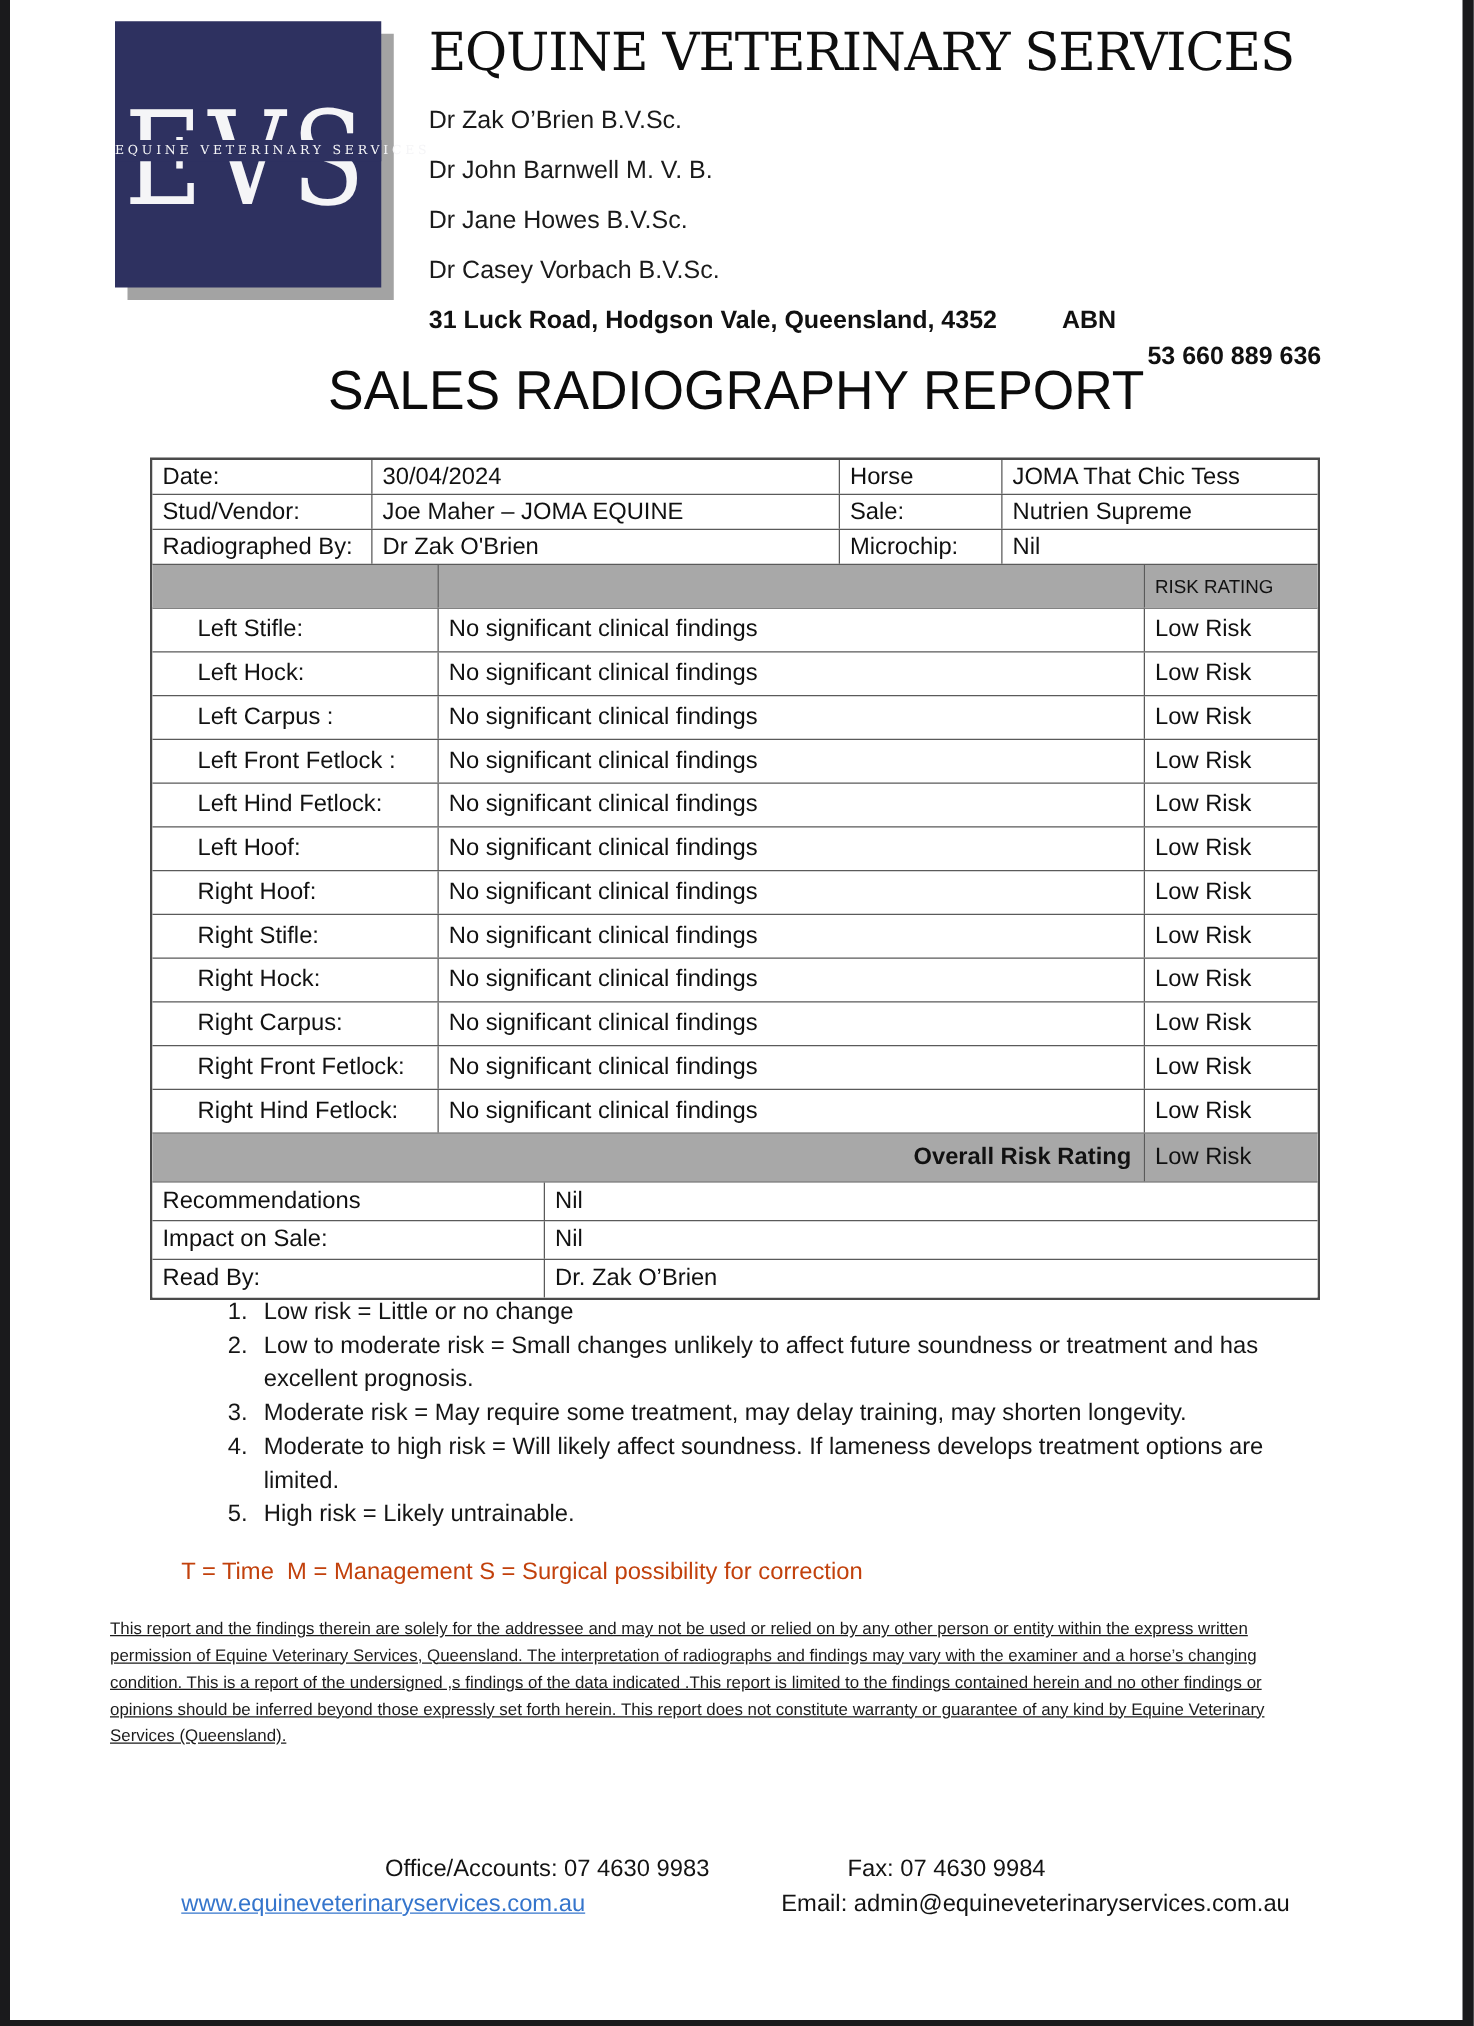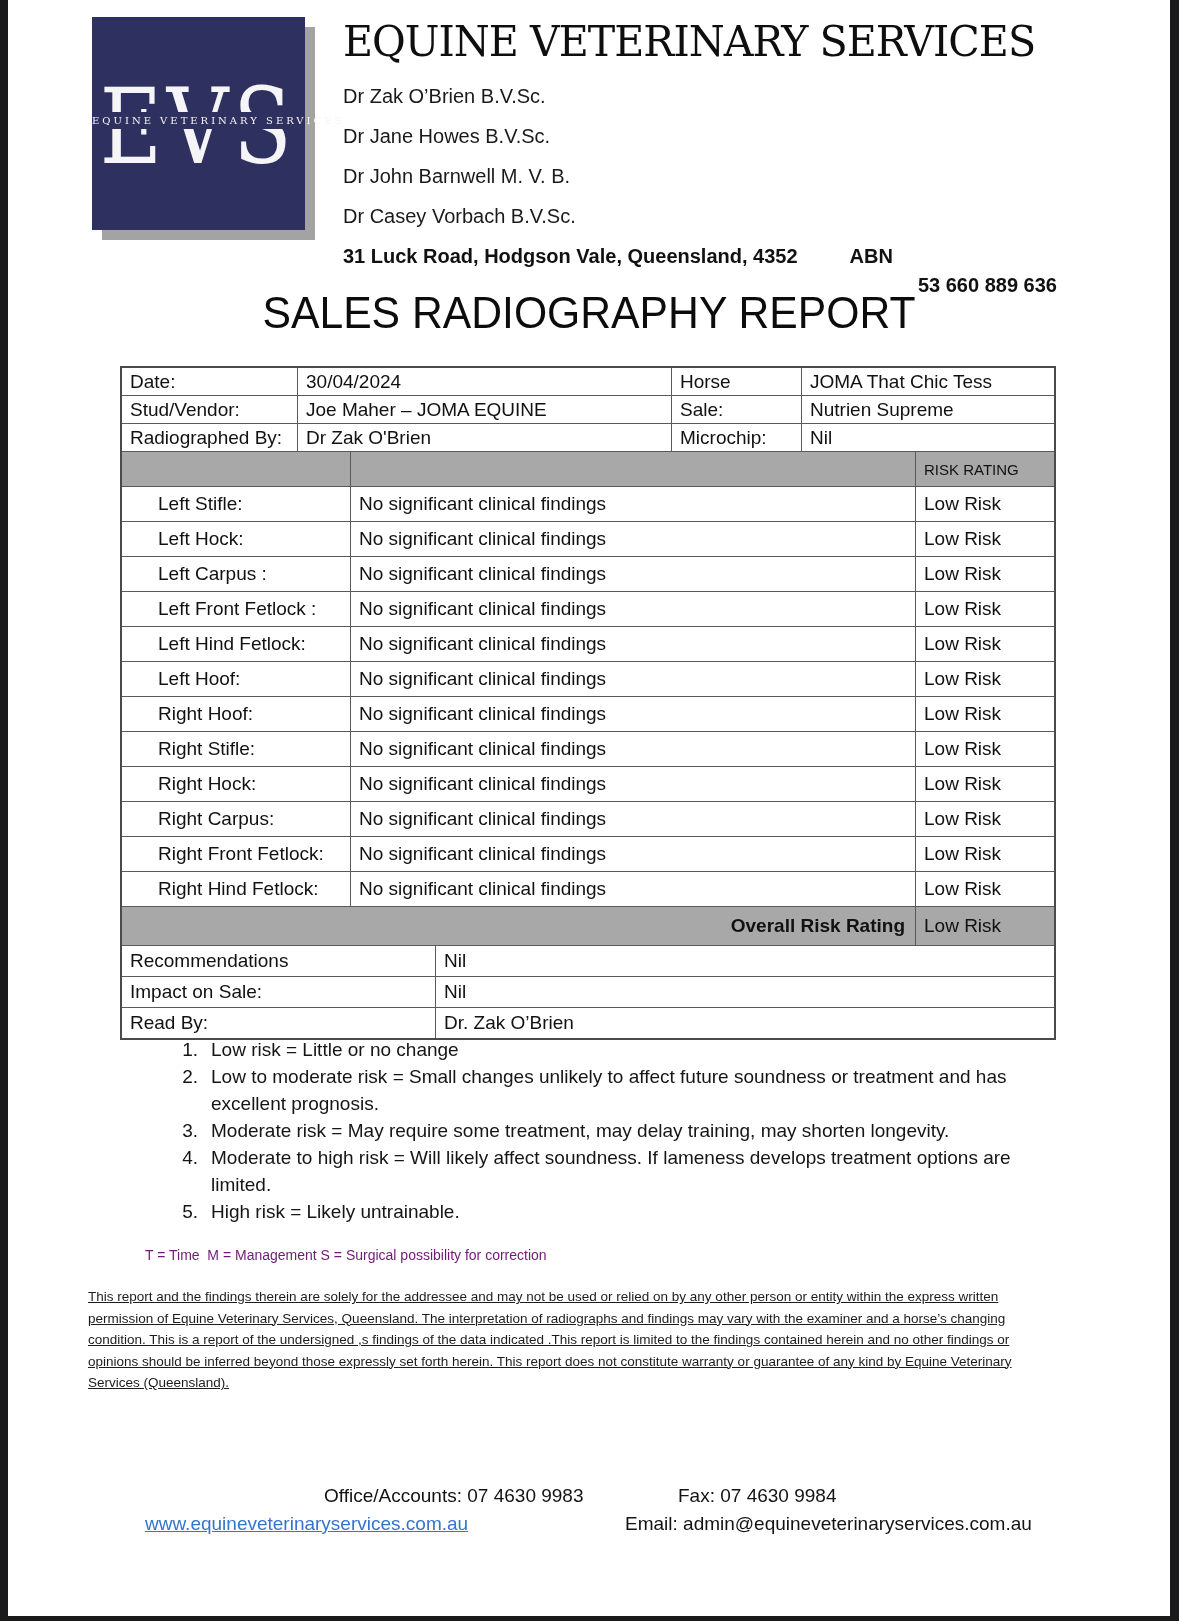--- a/index.html
+++ b/index.html
@@ -95,51 +95,51 @@
   .c-s1{width:313px;}
 
   
   .notes{position:absolute;left:0;top:1036px;width:1162px;}
   .scale-list{margin:0 0 0 168px;max-width:835px;}
   .scale-item{display:flex;font-size:19px;line-height:27px;color:#151515;}
   .scale-num{flex:0 0 22px;text-align:right;margin-right:13px;}
   .scale-text{flex:1 1 auto;}
   .legend-line{
     margin:22px 0 0 137px;
-    font-size:14px;color:#701a75;white-space:pre-wrap;
+    font-size:19px;color:#c2410c;white-space:pre-wrap;
   }
   .disclaimer{
     margin:23px 0 0 80px;width:968px;
     font-size:13.5px;line-height:21.5px;color:#1c1c1c;
     text-align:left;
     text-decoration:underline;
   }
 
   
   .footer-item{position:absolute;font-size:19px;color:#131313;white-space:nowrap;}
-  .f-office{left:316px;top:1485px;}
+  .f-office{left:300px;top:1485px;}
   .f-fax{left:670px;top:1485px;}
   .f-web{left:137px;top:1513px;color:#3575cc;text-decoration:underline;cursor:pointer;}
   .f-email{left:617px;top:1513px;}
 </style>
 </head>
 <body>
 
 <div class="page">
 
   <div class="header">
     <div class="logo">
       <div class="logo-letters">EVS</div>
       <div class="logo-band">EQUINE VETERINARY SERVICES</div>
     </div>
     <div class="header-right">
       <h1 class="org-title">EQUINE VETERINARY SERVICES</h1>
       <div class="doctor">Dr Zak O’Brien B.V.Sc.</div>
+      <div class="doctor">Dr John Barnwell M. V. B.</div>
       <div class="doctor">Dr Jane Howes B.V.Sc.</div>
-      <div class="doctor">Dr John Barnwell M. V. B.</div>
       <div class="doctor">Dr Casey Vorbach B.V.Sc.</div>
       <div class="address-line">
         <span>31 Luck Road, Hodgson Vale, Queensland, 4352</span>
         <span class="abn-group">
           <span>ABN</span>
           <span class="abn-value">53 660 889 636</span>
         </span>
       </div>
     </div>
   </div>

